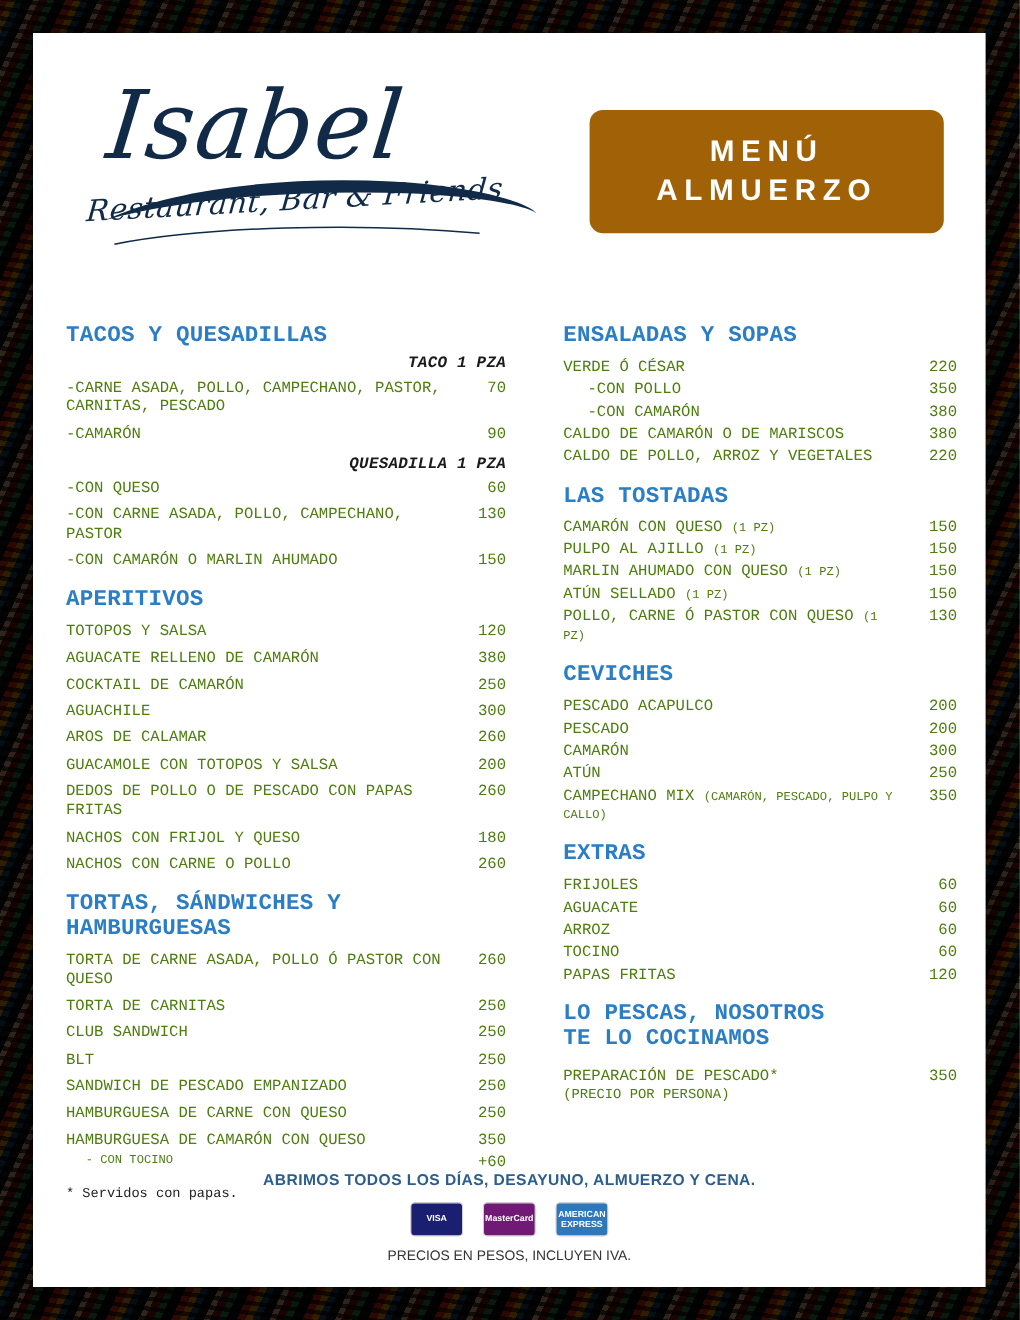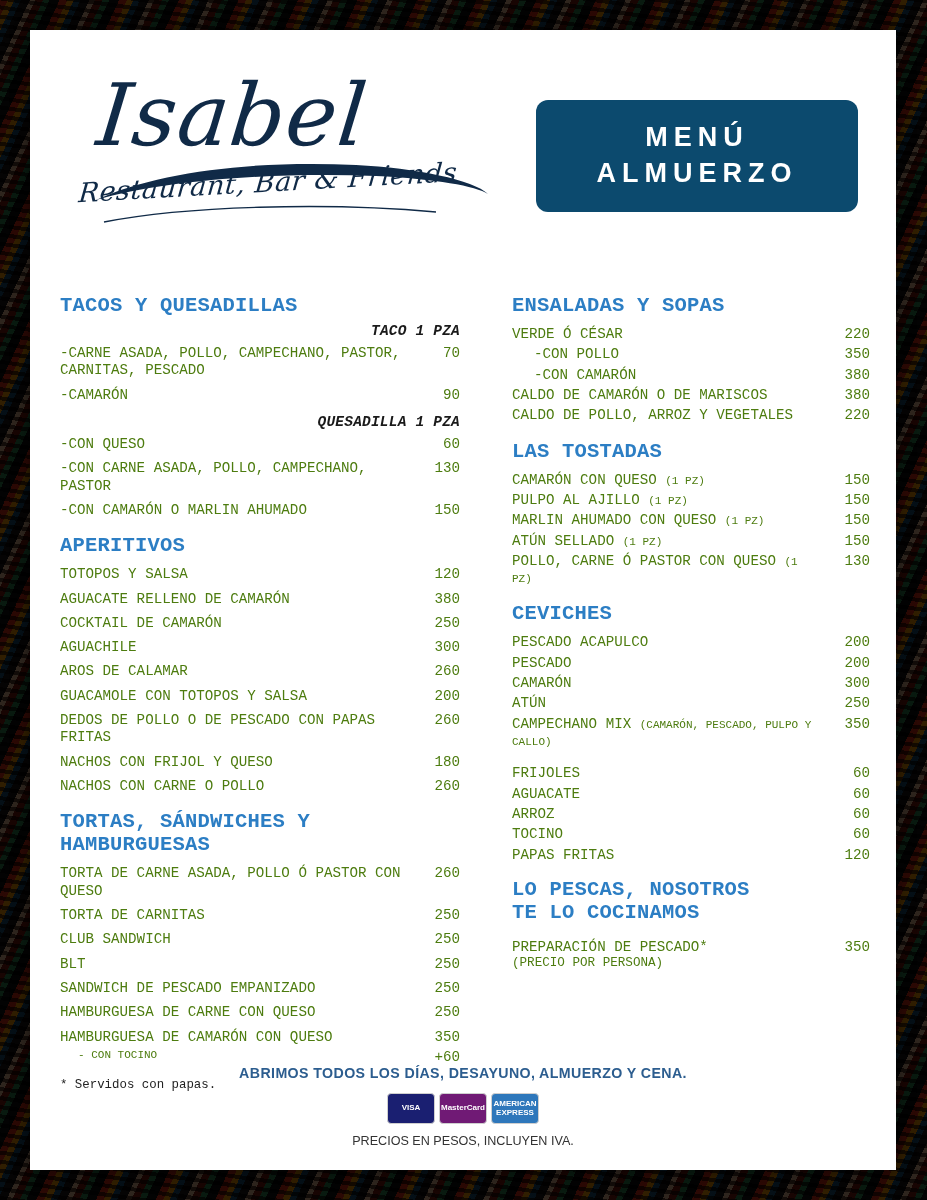--- a/index.html
+++ b/index.html
@@ -84,21 +84,21 @@
     width: 420px;
     height: 190px;
     pointer-events: none;
   }
   .menu-badge {
     position: absolute;
     right: 38px;
     top: 70px;
     width: 322px;
     height: 112px;
-    background: #0c4a6e;
+    background: #a16207;
     border-radius: 12px;
     color: #ffffff;
     display: flex;
     flex-direction: column;
     align-items: center;
     justify-content: center;
     letter-spacing: 6px;
     font-size: 27px;
     font-weight: bold;
     line-height: 1.32;
@@ -189,21 +189,21 @@
   .footer-main {
     color: #2c5d8f;
     font-weight: bold;
     font-size: 14.2px;
     letter-spacing: 0.4px;
     margin-bottom: 12px;
   }
   .cards {
     display: flex;
     justify-content: center;
-    gap: 4px;
+    gap: 18px;
     margin-bottom: 10px;
   }
   .card-chip {
     width: 46px;
     height: 29px;
     border-radius: 4px;
     border: 1px solid #cfcfcf;
     display: flex;
     align-items: center;
     justify-content: center;
@@ -421,20 +421,21 @@
             <div class="name">ATÚN</div>
             <div class="price">250</div>
           </div>
           <div class="row dense">
             <div class="name"><span>CAMPECHANO MIX</span> <span class="qty">(CAMARÓN, PESCADO, PULPO Y CALLO)</span></div>
             <div class="price">350</div>
           </div>
         </div>
 
         <div class="sec">
+          <div class="section-title">EXTRAS</div>
           <div class="row dense">
             <div class="name">FRIJOLES</div>
             <div class="price">60</div>
           </div>
           <div class="row dense">
             <div class="name">AGUACATE</div>
             <div class="price">60</div>
           </div>
           <div class="row dense">
             <div class="name">ARROZ</div>

